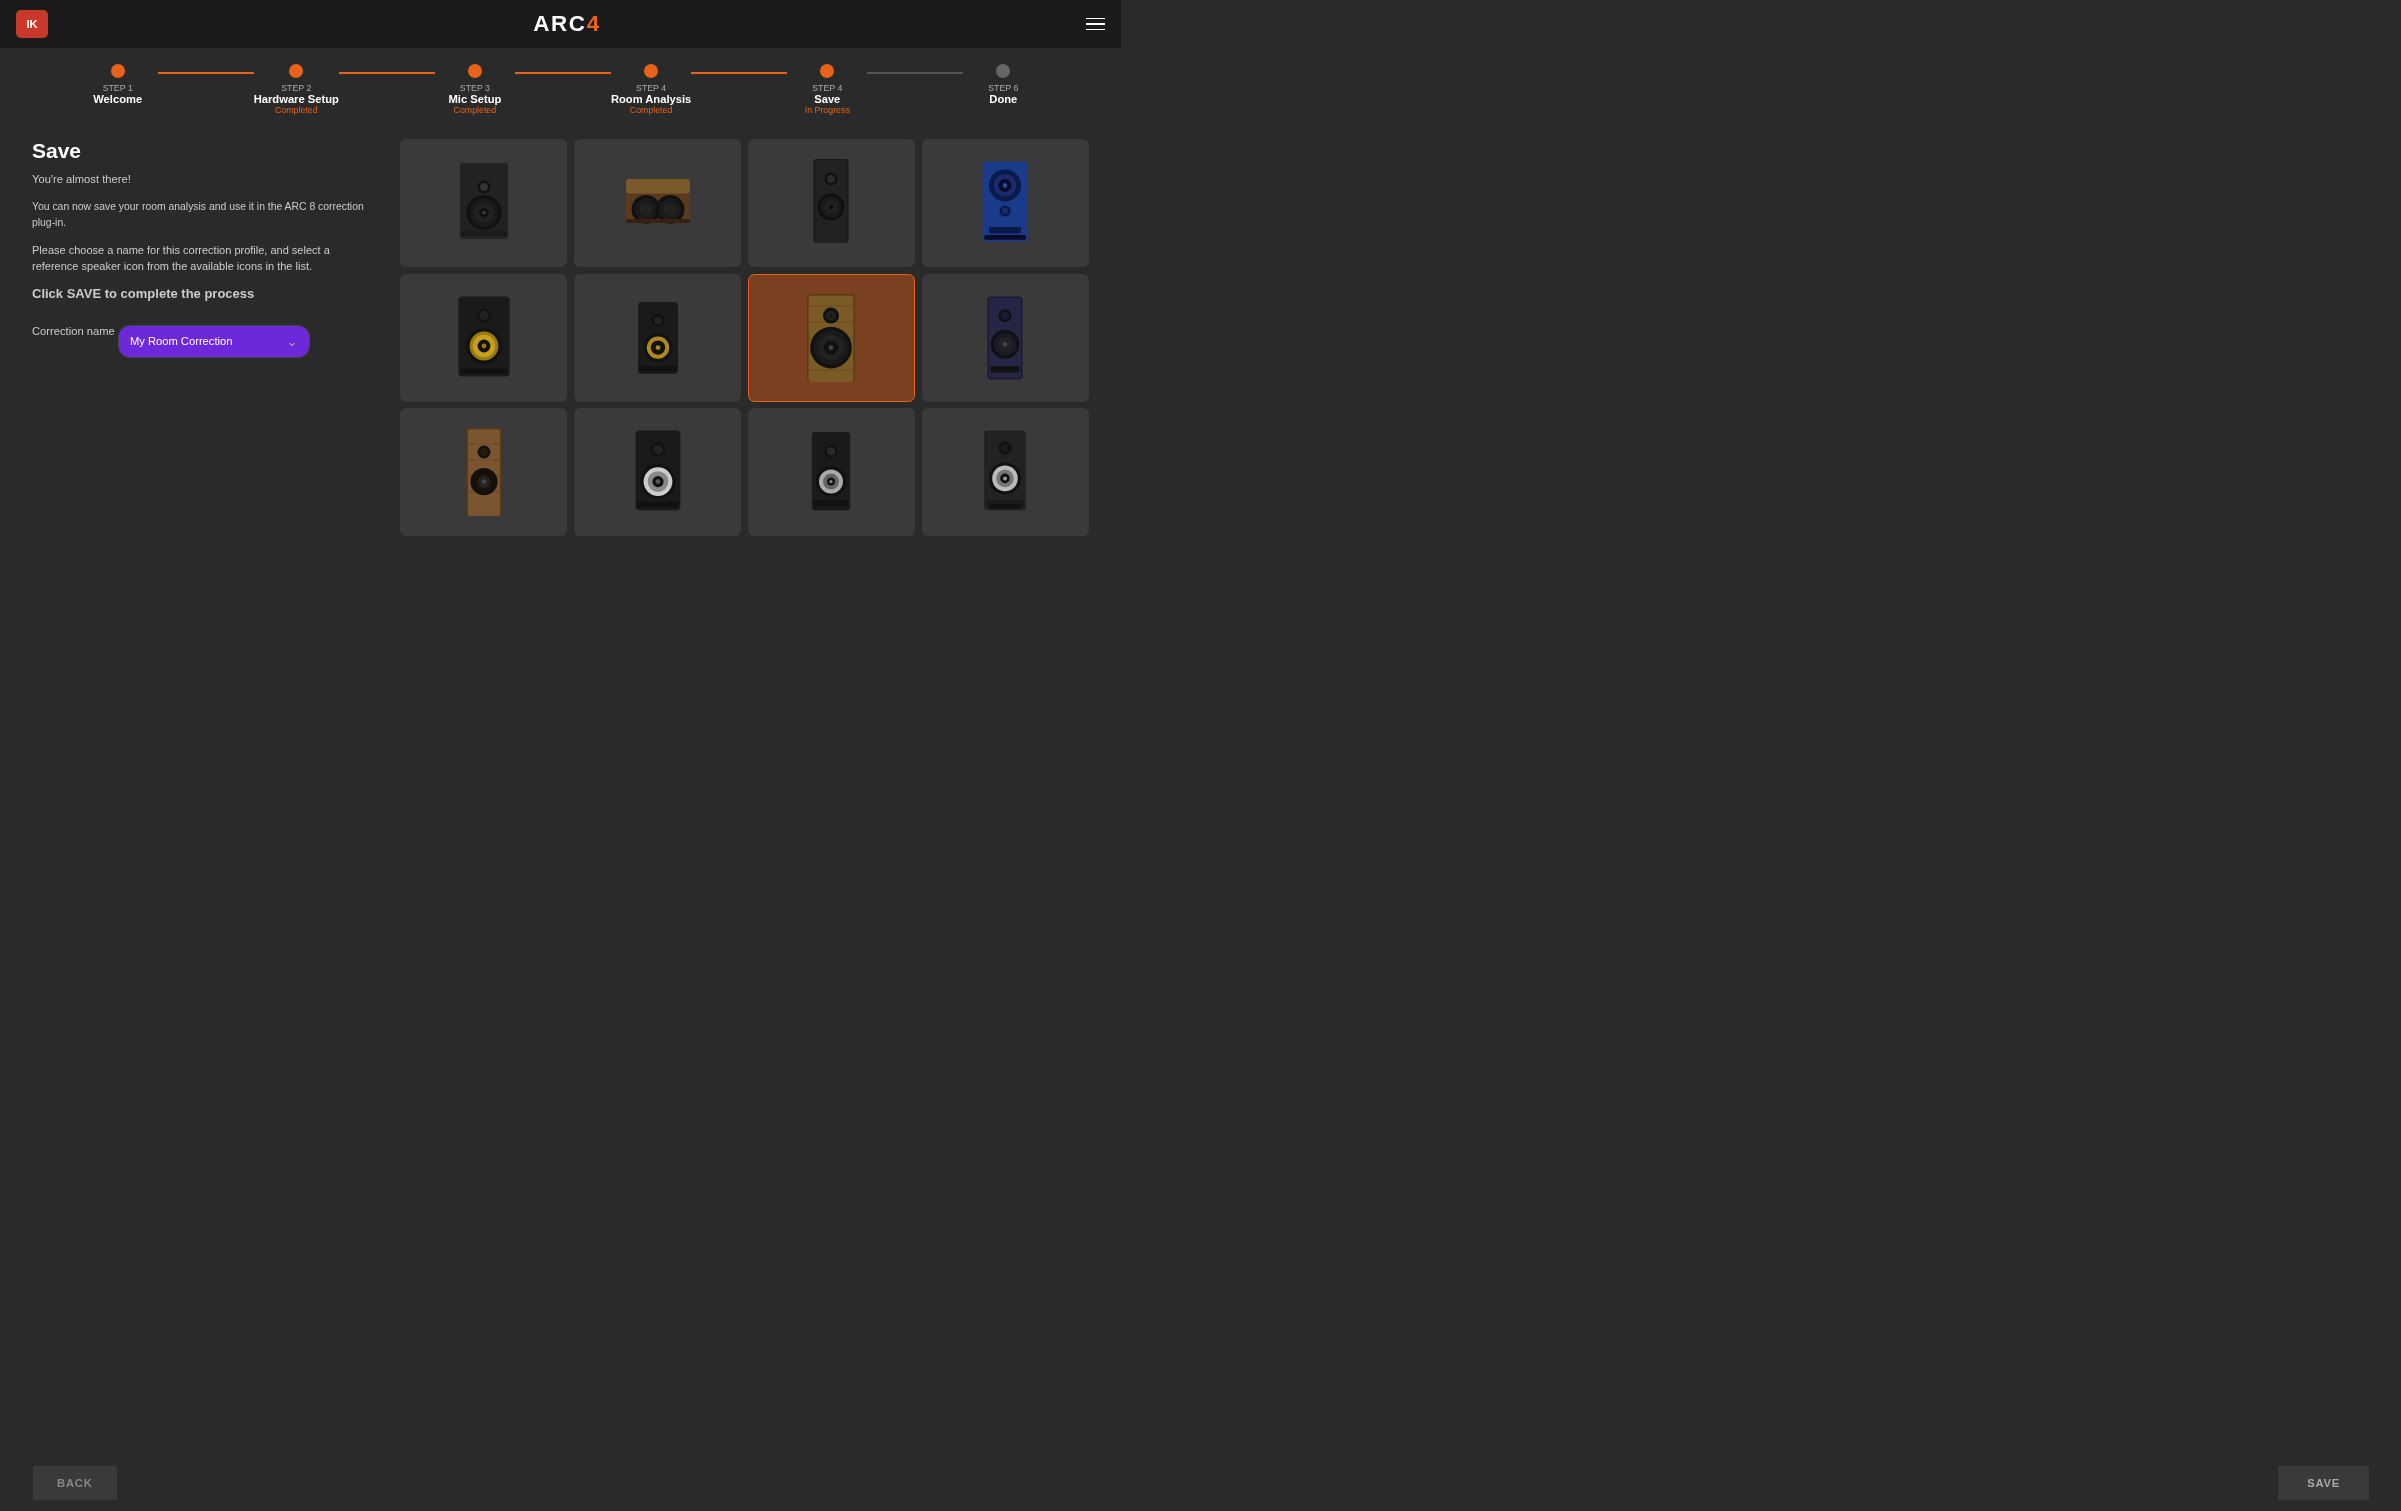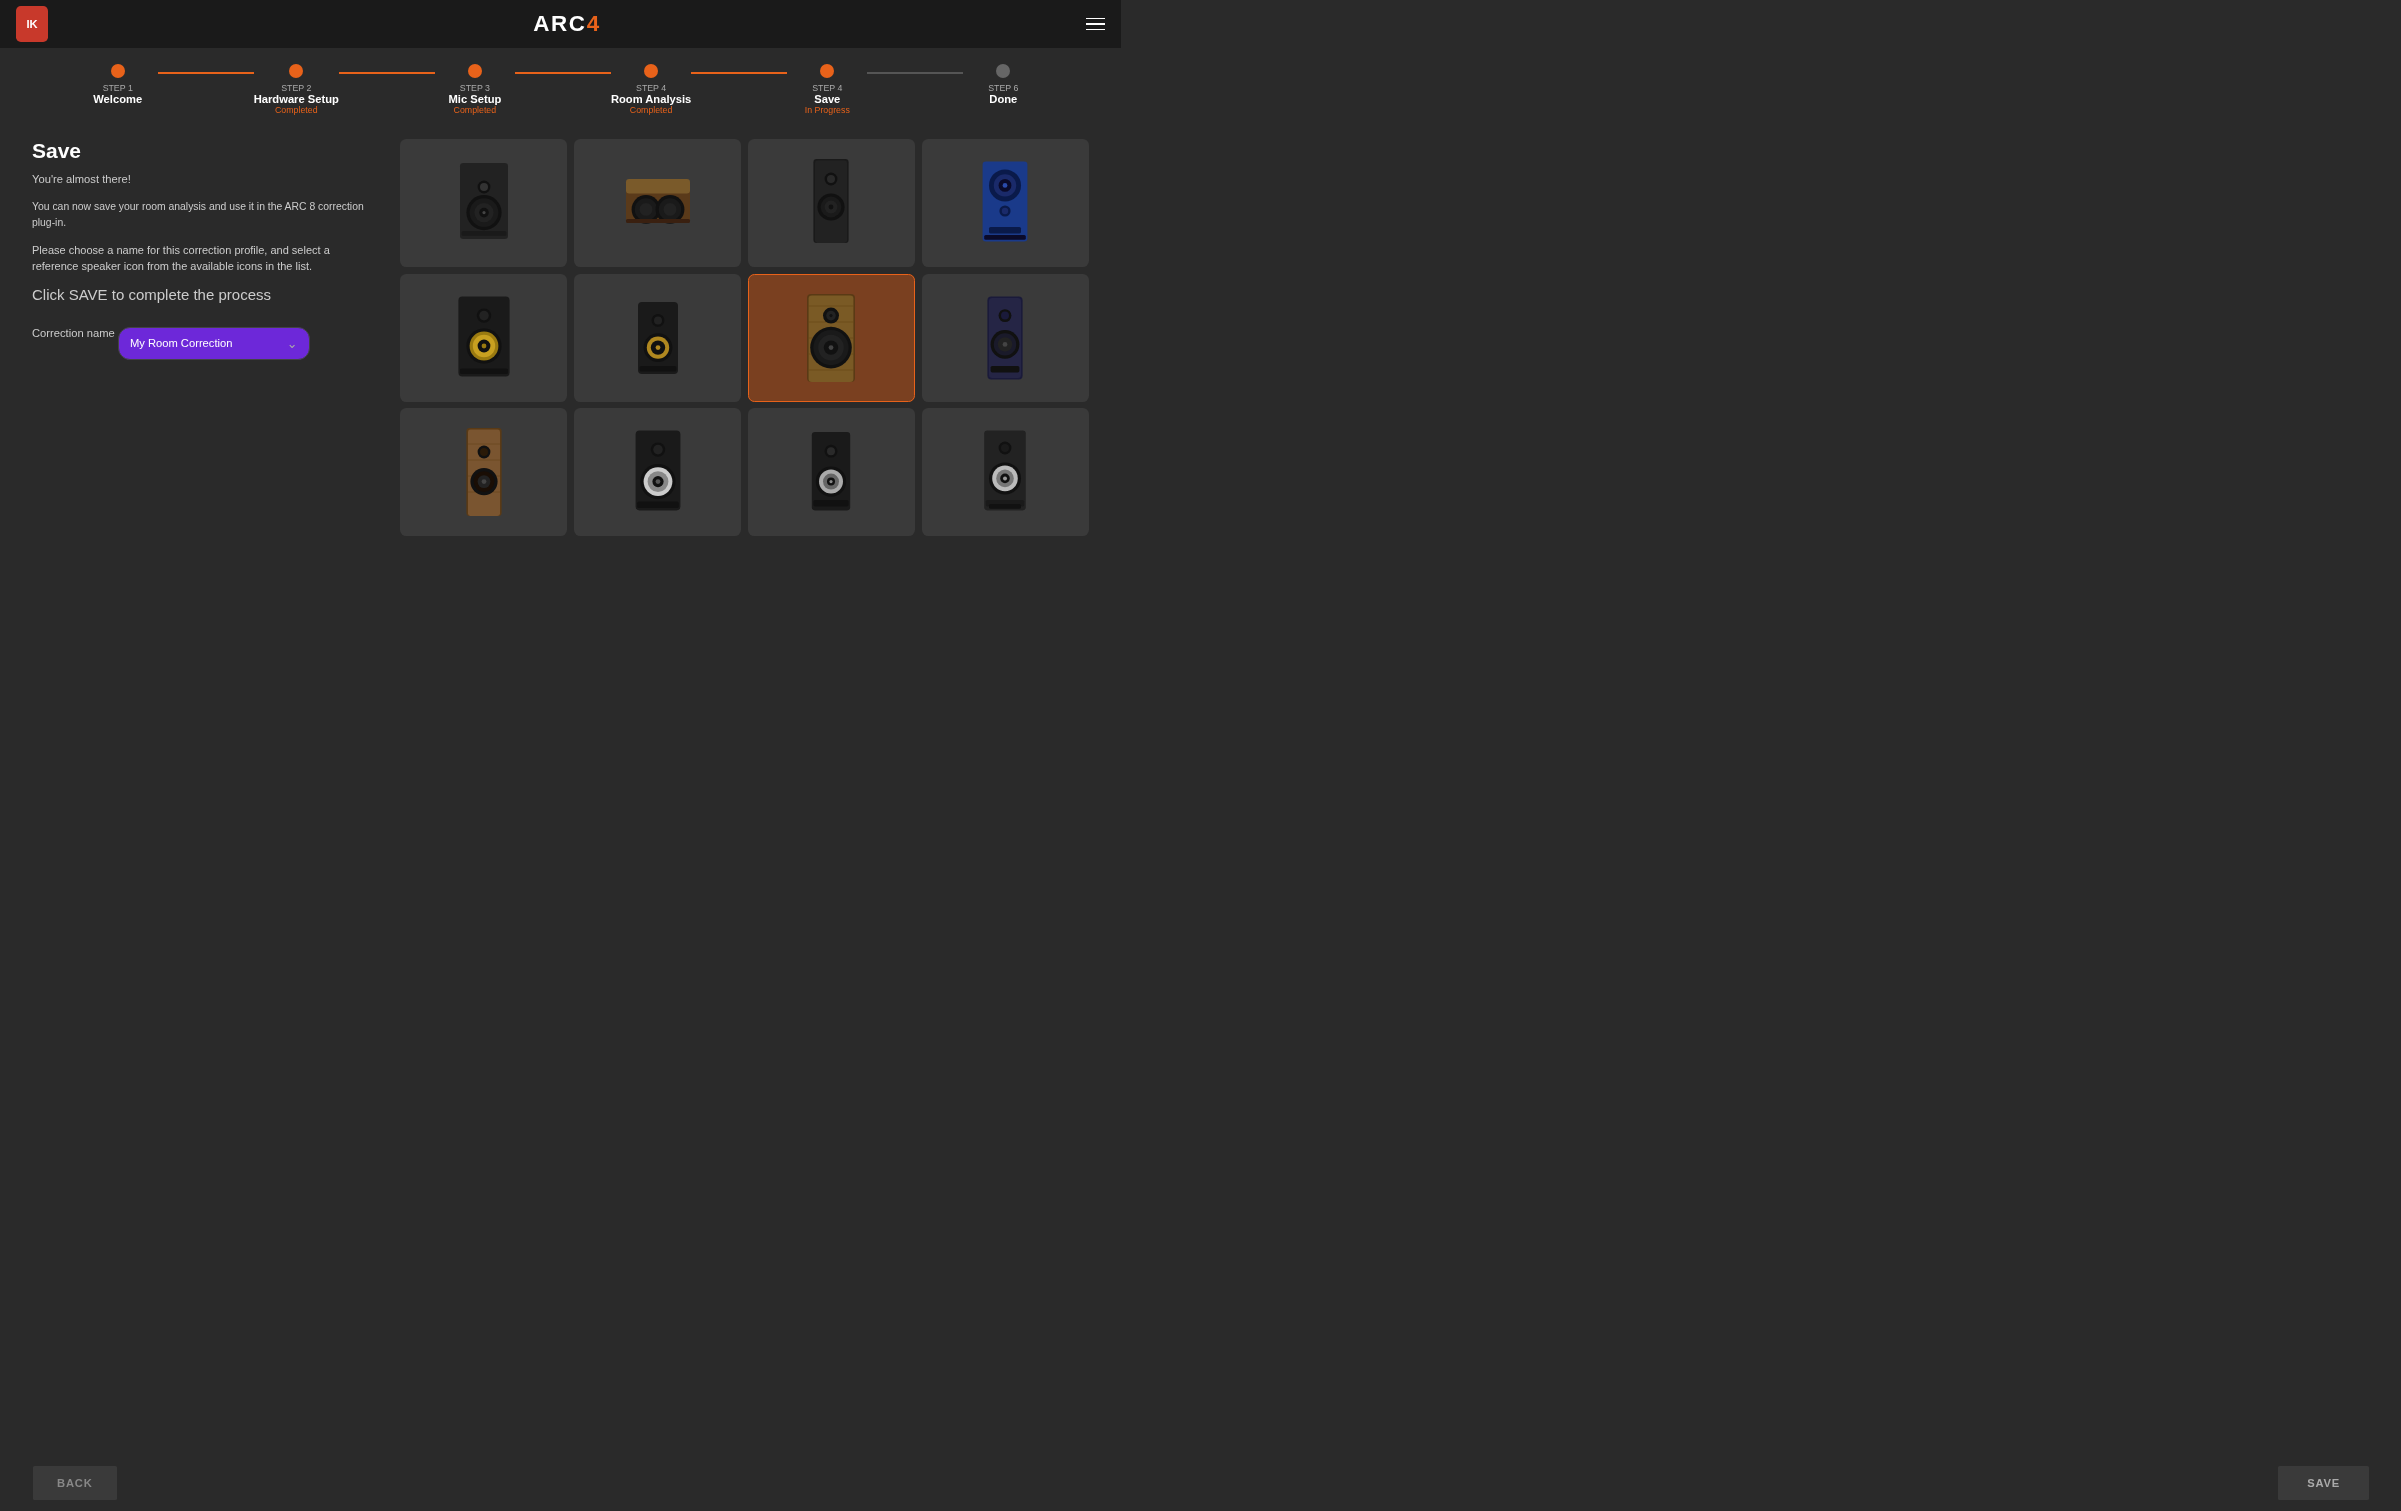--- a/index.html
+++ b/index.html
@@ -16,21 +16,21 @@
     .header {
       background: #1a1a1a;
       height: 48px;
       display: flex;
       align-items: center;
       justify-content: space-between;
       padding: 0 16px;
     }
     .header-logo {
       width: 32px;
-      height: 36px;
+      height: 28px;
       background: #c8392b;
       border-radius: 4.8px;
       display: flex;
       align-items: center;
       justify-content: center;
       font-weight: bold;
       font-size: 11.2px;
     }
     .header-title {
       font-size: 22.4px;
@@ -142,23 +142,24 @@
       margin-bottom: 11.2px;
       line-height: 1.5;
     }
     .save-instruction {
       font-size: 11px;
       color: #ccc;
       margin-bottom: 11.2px;
       line-height: 1.5;
     }
     .save-action {
-      font-size: 15px;
+      font-size: 13px;
       color: #ccc;
       margin-bottom: 24px;
+      font-weight: bold;
     }
 
     .correction-name-row {
       display: flex;
       align-items: flex-start;
       gap: 3px;
       margin-top: 16px;
     }
     .correction-label {
       font-size: 11.2px;

